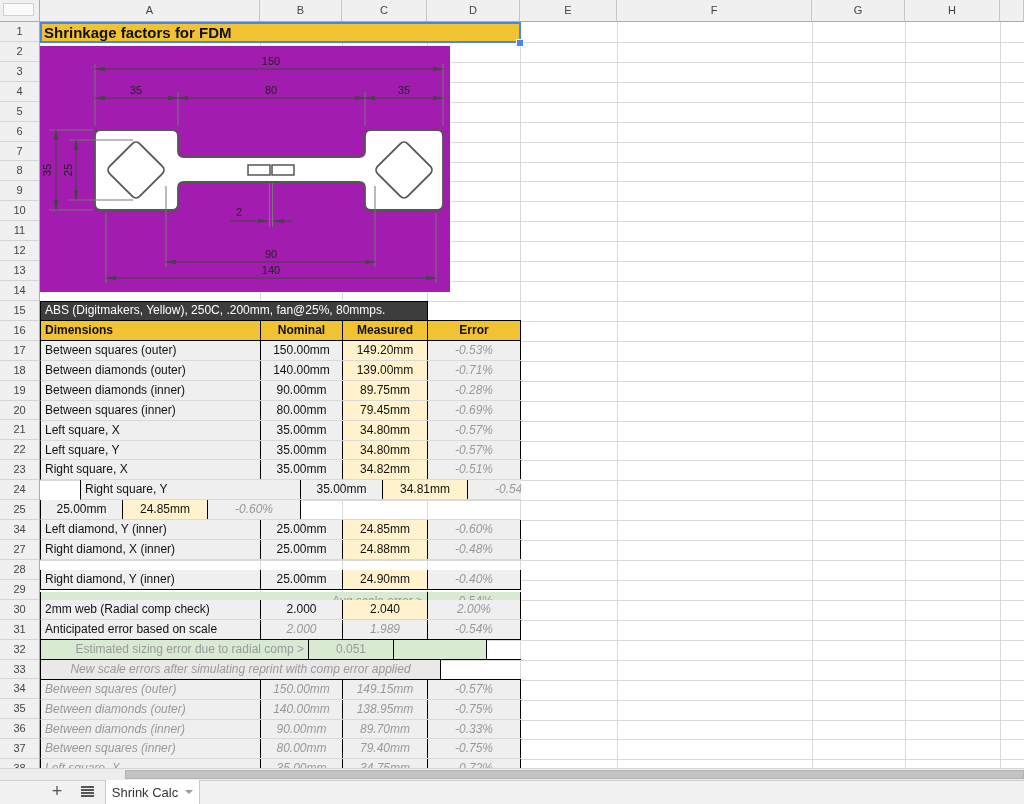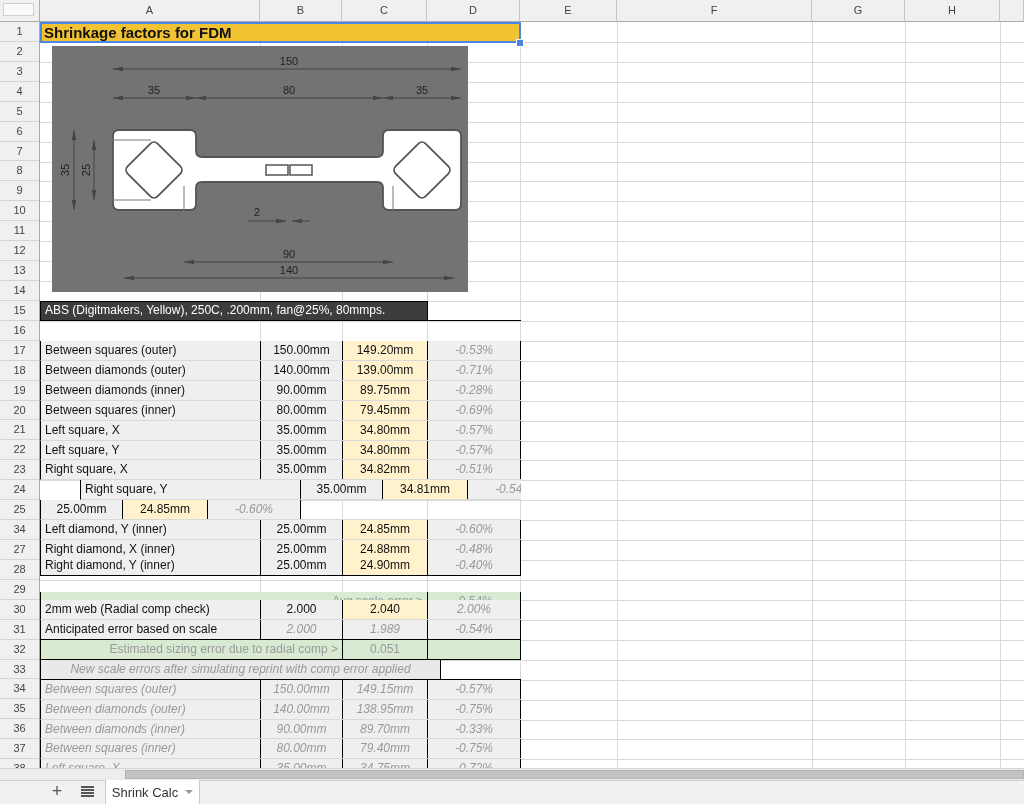--- a/index.html
+++ b/index.html
@@ -23,33 +23,33 @@
   .gh{position:absolute;left:40px;width:984px;height:1px;background:#d9d9d9;}
 
   
   #titlecell{position:absolute;left:41px;top:22.5px;width:479px;height:19.5px;background:#f1c232;
              font-size:15px;font-weight:700;color:#111;line-height:19px;padding-left:3px;box-sizing:border-box;white-space:nowrap;overflow:hidden;}
   #selbox{position:absolute;left:40px;top:21.5px;width:481px;height:21.5px;box-sizing:border-box;
           border:2px solid #4a86e8;pointer-events:none;}
   #selhandle{position:absolute;left:516px;top:38.5px;width:6px;height:6px;background:#4a86e8;border:1px solid #fff;}
 
   
-  #drawwrap{position:absolute;left:52px;top:46px;width:416px;height:246px;background:#737373;}
+  #drawwrap{position:absolute;left:34px;top:46px;width:416px;height:246px;background:#a21caf;}
   #drawwrap svg{display:block;}
   .dimtxt{font-family:"Liberation Sans","DejaVu Sans",sans-serif;font-size:11px;fill:#222;}
 
   
   #sheet-table{position:absolute;left:40px;top:301.02px;width:481px;height:466.98px;overflow:hidden;}
   .trow{position:absolute;left:0;width:481px;height:19.93px;box-sizing:border-box;display:flex;
         border-left:1px solid #000;border-bottom:1px solid #d9d9d9;}
   .trow.hb{border-bottom:1px solid #000;}
   .tcell{box-sizing:border-box;height:100%;font-size:12px;line-height:18px;padding:0 4px;
          white-space:nowrap;overflow:hidden;color:#111;}
   .w0{width:220px}.w1{width:82px}.w2{width:85px}.w3{width:93px}
-  .wac{width:387px}.wab{width:302px}.wf{width:400px}
+  .wac{width:387px}.wab{width:268px}.wf{width:400px}
   .vb{border-right:1px solid #000;}
   .bgg{background:#efefef}.bgc{background:#fff2cc}.bggr{background:#d9ead3}.bgy{background:#f1c232}
   .spec{background:#3d3d3d;color:#fff;border-top:1px solid #000;border-right:1px solid #000;line-height:17px;}
   .d15{background:#fff;border-top:1px solid #d9d9d9;border-right:1px solid #d9d9d9;}
   .ctr{text-align:center}.rt{text-align:right}
   .gi{color:#999;font-style:italic}.gtx{color:#999}
   .bold{font-weight:700}
   .note-row{background:#e9e9e9}
 
   
@@ -173,20 +173,26 @@
       <text class="dimtxt" x="237" y="228" text-anchor="middle">140</text>
       <text class="dimtxt" x="205" y="170" text-anchor="middle">2</text>
     </svg>
   </div>
 
   <div id="sheet-table">
       <div class="trow hb" style="top: 0px;">
         <div class="tcell wac spec">ABS (Digitmakers, Yellow), 250C, .200mm, fan@25%, 80mmps.</div>
         <div class="tcell w3 d15"></div>
       </div>
+      <div class="trow hb" style="top: 19.93px;">
+        <div class="tcell w0 bgy bold vb">Dimensions</div>
+        <div class="tcell w1 bgy bold ctr vb">Nominal</div>
+        <div class="tcell w2 bgy bold ctr vb">Measured</div>
+        <div class="tcell w3 bgy bold ctr vb">Error</div>
+      </div>
       <div class="trow" style="top: 39.86px;">
         <div class="tcell w0 bgg vb">Between squares (outer)</div>
         <div class="tcell w1 bgg ctr vb">150.00mm</div>
         <div class="tcell w2 bgc ctr vb">149.20mm</div>
         <div class="tcell w3 bgg ctr gi vb">-0.53%</div>
       </div>
       <div class="trow" style="top: 59.79px;">
         <div class="tcell w0 bgg vb">Between diamonds (outer)</div>
         <div class="tcell w1 bgg ctr vb">140.00mm</div>
         <div class="tcell w2 bgc ctr vb">139.00mm</div>
@@ -238,21 +244,21 @@
         <div class="tcell w1 bgg ctr vb">25.00mm</div>
         <div class="tcell w2 bgc ctr vb">24.85mm</div>
         <div class="tcell w3 bgg ctr gi vb">-0.60%</div>
       </div>
       <div class="trow" style="top: 239.16px;">
         <div class="tcell w0 bgg vb">Right diamond, X (inner)</div>
         <div class="tcell w1 bgg ctr vb">25.00mm</div>
         <div class="tcell w2 bgc ctr vb">24.88mm</div>
         <div class="tcell w3 bgg ctr gi vb">-0.48%</div>
       </div>
-      <div class="trow hb" style="top: 255px;">
+      <div class="trow hb" style="top: 269px;">
         <div class="tcell w0 bgg vb">Right diamond, Y (inner)</div>
         <div class="tcell w1 bgg ctr vb">25.00mm</div>
         <div class="tcell w2 bgc ctr vb">24.90mm</div>
         <div class="tcell w3 bgg ctr gi vb">-0.40%</div>
       </div>
       <div class="trow hb" style="top: 291px;">
         <div class="tcell wac bggr rt gtx vb">Avg scale error &gt;</div>
         <div class="tcell w3 bggr ctr gtx vb">-0.54%</div>
       </div>
       <div class="trow" style="top: 298.95px;">

